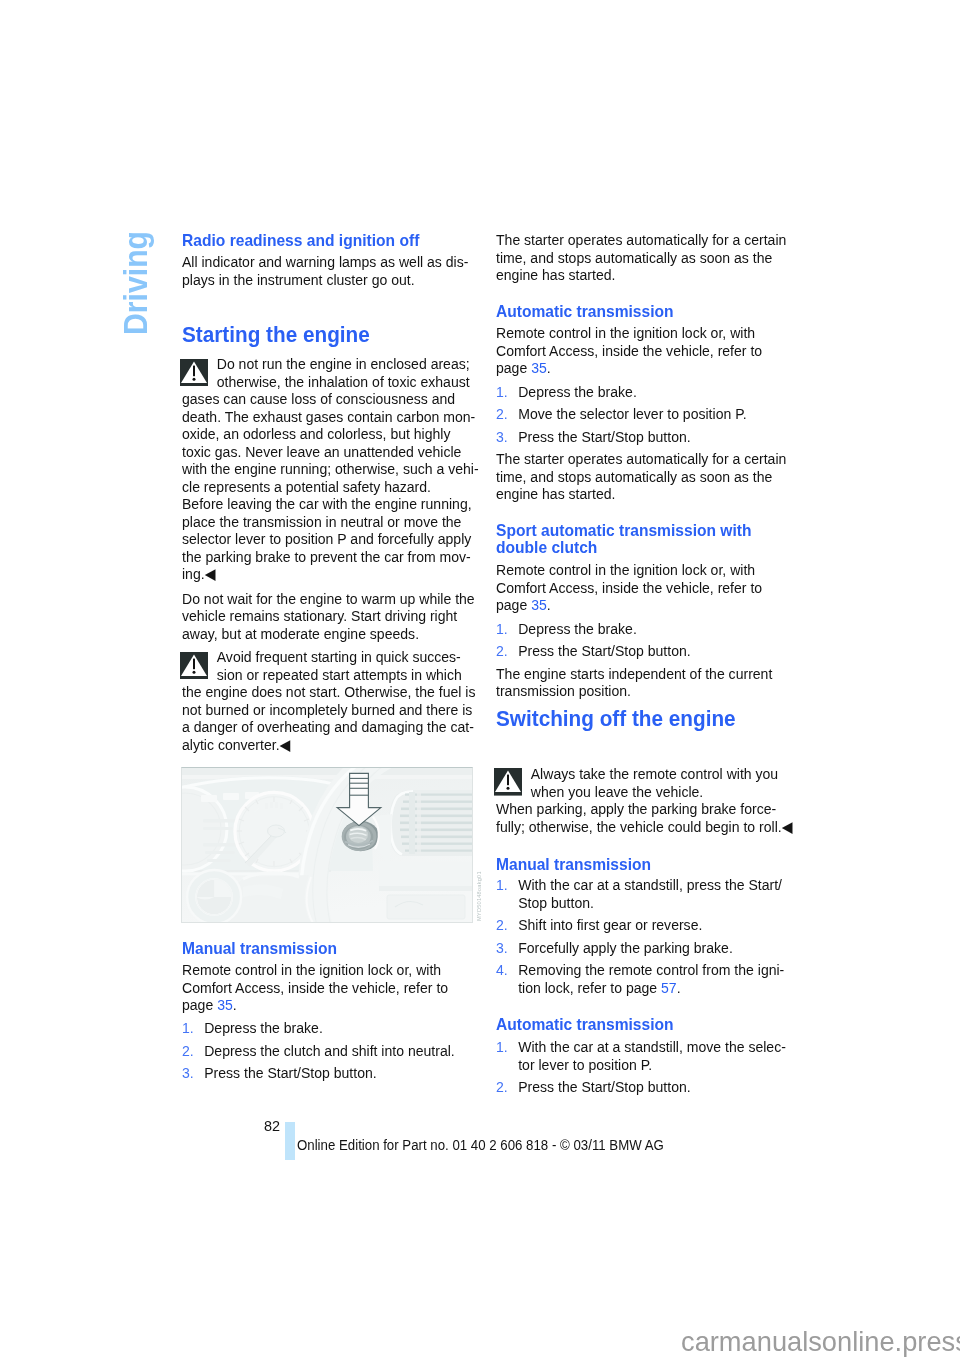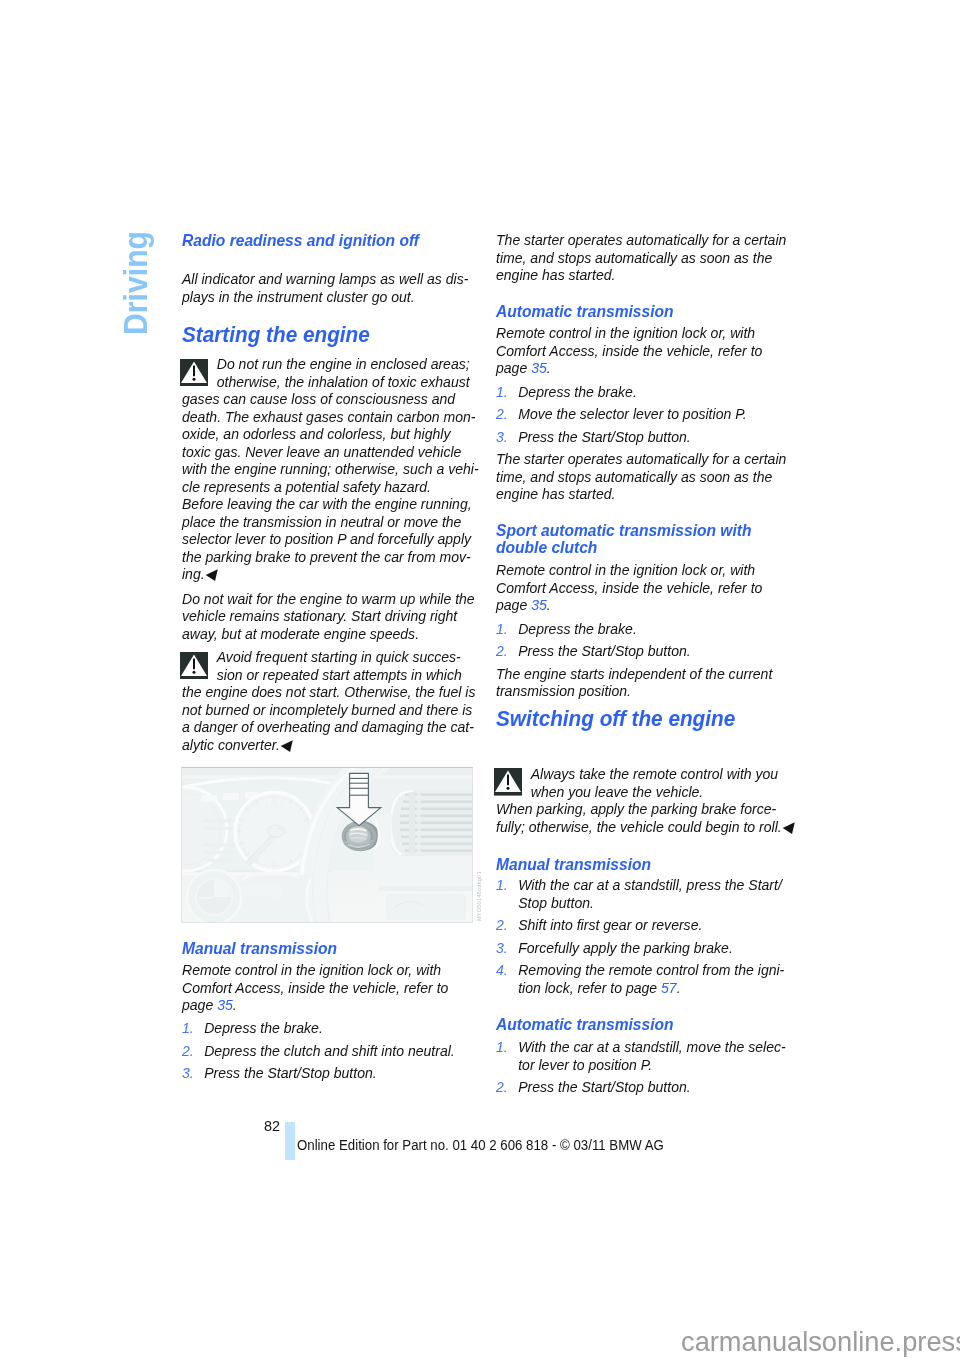--- a/index.html
+++ b/index.html
@@ -10,21 +10,21 @@
   .page{position:relative;width:960px;height:1358px;background:#fff;
         will-change:transform;}
 
   
   .chapter-tab{position:absolute;color:#8ac6fa;font-weight:bold;
       font-size:33px;white-space:nowrap;line-height:33px;
       transform-origin:0 0;left:118.5px;top:334.5px;
       transform:rotate(-90deg) scaleX(0.915);}
 
   
-  .blk{position:absolute;white-space:nowrap;transform-origin:0 0;font-style:italic;}
+  .blk{position:absolute;white-space:nowrap;transform-origin:0 0;}
   .ln{height:17.5px;}
   .body .ln, .num{font-size:15.2px;transform:scaleX(0.9245);transform-origin:0 0;
         color:#131313;}
   .h2 .ln{font-size:16.9px;font-weight:bold;color:#2a60f4;
         transform:scaleX(0.923);transform-origin:0 0;}
   .h1{}
   .h1 .ln{font-size:22.3px;font-weight:bold;color:#2a60f4;height:22px;
         transform:scaleX(0.93);transform-origin:0 0;}
   .ref{color:#2a60f4;}
   .num{position:absolute;left:0;color:#4273f6;}
@@ -50,21 +50,21 @@
 </head>
 <body>
 
 <div class="page">
   <div class="chapter-tab">Driving</div>
 
   <div id="colL">
       <div class="blk h2" style="left:181.6px;top:231px">
         <div class="ln" style=""><span>Radio readiness and ignition off</span></div>
       </div>
-      <div class="blk body" style="left:181.6px;top:270px">
+      <div class="blk body" style="left:181.6px;top:253px">
         <div class="ln" style=""><span>All indicator and warning lamps as well as dis-</span></div>
         <div class="ln" style=""><span>plays in the instrument cluster go out.</span></div>
       </div>
       <div class="blk h1" style="left:181.6px;top:321.6px">
         <div class="ln" style=""><span>Starting the engine</span></div>
       </div>
       <svg class="tri" style="left:179.6px;top:358.6px" viewBox="0 0 28 27.6">
         <rect width="28" height="27.6" fill="#262e2e"></rect>
         <path d="M14 2.6 27 23.9H1z" fill="#fff"></path>
         <rect x="13" y="6.6" width="2" height="10.6" fill="#111"></rect>

